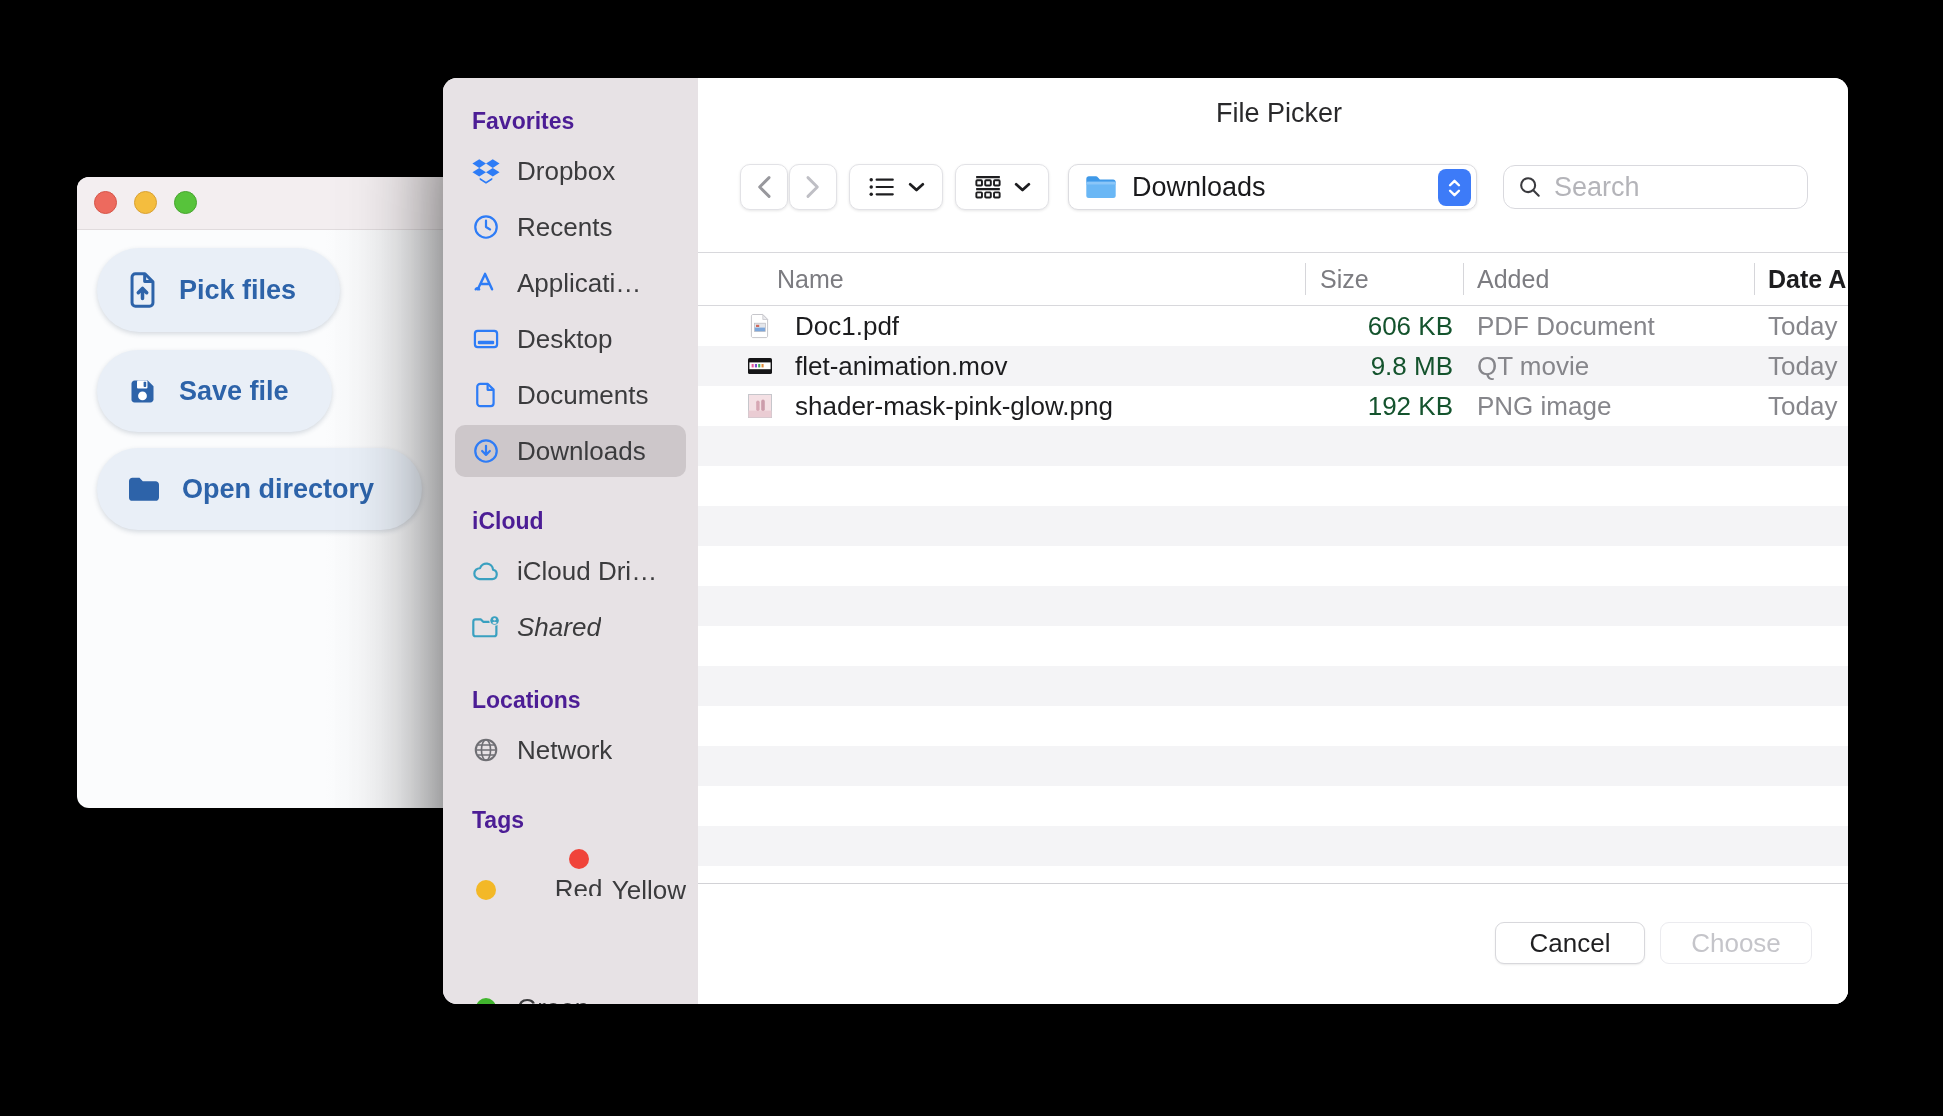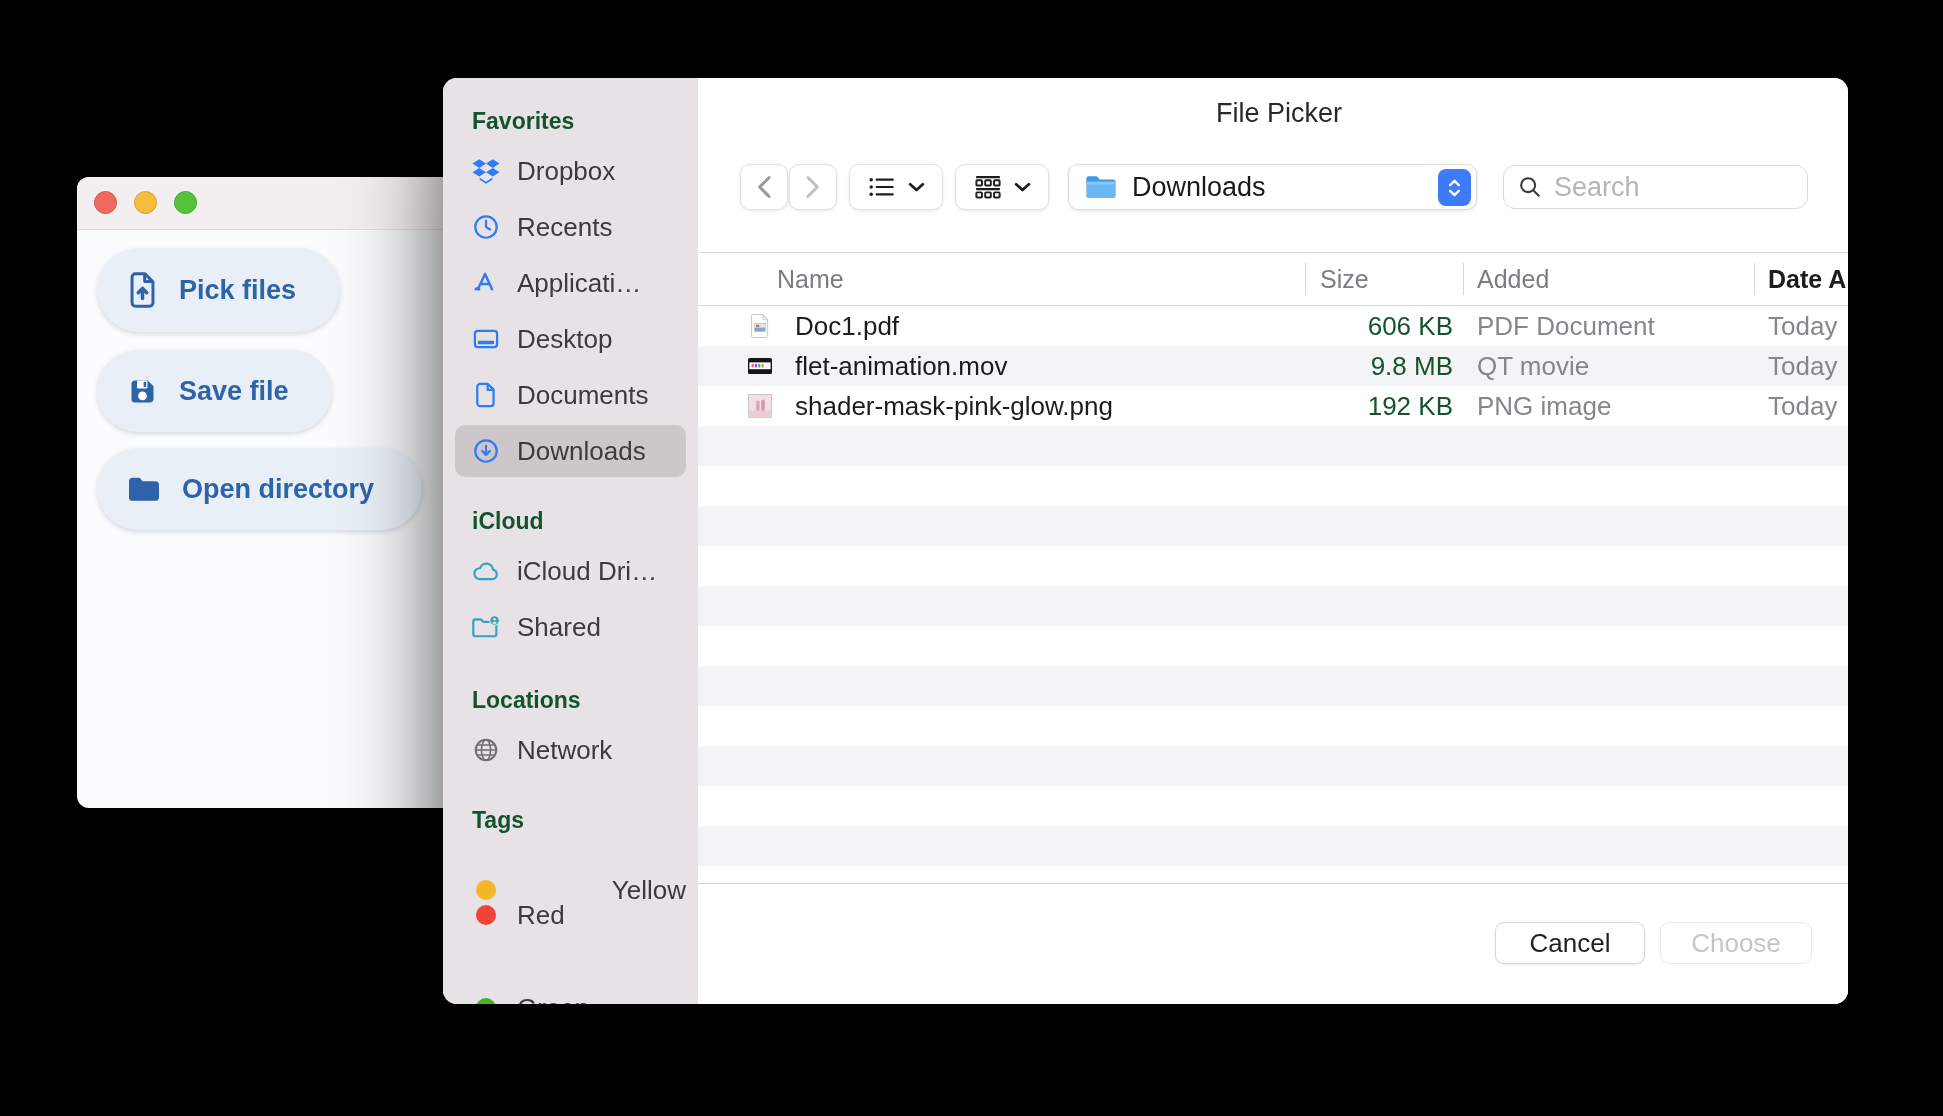--- a/index.html
+++ b/index.html
@@ -20,21 +20,21 @@
   .app-btn .lbl { font-size:27px; font-weight:700; color:#2d63a9; }
   .app-btn svg { display:block; }
 
   
   .dialog { position:absolute; left:443px; top:78px; width:1405px; height:926px;
     background:#fff; border-radius:14px; overflow:hidden;
     box-shadow:0 35px 90px rgba(0,0,0,.65); }
 
   
   .sidebar { position:absolute; left:0; top:0; width:255px; height:926px; background:#e7e2e5; }
-  .sb-header { position:absolute; left:29px; font-size:23px; font-weight:700; color:#14532d; }
+  .sb-header { position:absolute; left:29px; font-size:23px; font-weight:700; color:#4c1d95; }
   .sb-item { position:absolute; left:12px; width:231px; height:52px; border-radius:10px;
     display:flex; align-items:center; cursor:pointer; }
   .sb-item.selected { background:#cdc7ca; }
   .sb-item .ic { width:30px; height:30px; margin-left:16px; display:flex; align-items:center; justify-content:center; flex:0 0 30px; }
   .sb-item .tx { margin-left:16px; font-size:26px; color:#3b3b3d; white-space:nowrap; overflow:hidden; }
   .tag-dot { width:20px; height:20px; border-radius:50%; }
 
   
   .content { position:absolute; left:255px; top:0; width:1150px; height:926px; background:#fff; }
   .dlg-title { position:absolute; left:12px; right:0; top:20px; text-align:center;
@@ -191,21 +191,21 @@
         </div>
         <div class="sb-header" style="top: 430px;">iCloud</div>
         <div class="sb-item" style="top: 467px;">
           <span class="ic">
             <svg width="30" height="24" viewBox="0 0 26 20">
               <path d="M7.4 17h11a4.1 4.1 0 0 0 .7-8.1A5.8 5.8 0 0 0 7.8 7.6 4.7 4.7 0 0 0 7.4 17z" fill="none" stroke="#3aa0c0" stroke-width="1.9" stroke-linejoin="round"></path>
             </svg>
           </span>
           <span class="tx">iCloud Dri…</span>
         </div>
-        <div class="sb-item" style="top: 523px;">
+        <div class="sb-item" style="top: 523px; font-style: italic;">
           <span class="ic">
             <svg width="30" height="26" viewBox="0 0 26 22">
               <path d="M2 6.4c0-1.1.9-2 2-2h4.6l2 2.1H20c1.1 0 2 .9 2 2V17c0 1.1-.9 2-2 2H4c-1.1 0-2-.9-2-2z" fill="none" stroke="#3aa0c0" stroke-width="1.9" stroke-linejoin="round"></path>
               <circle cx="20.4" cy="5.4" r="4.6" fill="#e7e2e5"></circle>
               <circle cx="20.4" cy="5.4" r="3.7" fill="#3aa0c0"></circle>
               <circle cx="20.4" cy="4.3" r="1.1" fill="#e7e2e5"></circle>
               <path d="M18.3 7.6a2.6 2.6 0 0 1 4.2 0 3.7 3.7 0 0 1-4.2 0z" fill="#e7e2e5"></path>
             </svg>
           </span>
           <span class="tx">Shared</span>
@@ -215,21 +215,21 @@
           <span class="ic">
             <svg width="28" height="28" viewBox="0 0 24 24">
               <circle cx="12" cy="12" r="8.8" fill="none" stroke="#6f6f74" stroke-width="1.7"></circle>
               <ellipse cx="12" cy="12" rx="3.9" ry="8.8" fill="none" stroke="#6f6f74" stroke-width="1.4"></ellipse>
               <path d="M3.4 12h17.2M4.6 7.7h14.8M4.6 16.3h14.8" stroke="#6f6f74" stroke-width="1.4" fill="none"></path>
             </svg>
           </span>
           <span class="tx">Network</span>
         </div>
         <div class="sb-header" style="top: 729px;">Tags</div>
-        <div class="sb-item" style="top: 811px;">
+        <div class="sb-item" style="top: 766px; flex-direction: column;">
           <span class="ic">
             <span class="tag-dot" style="background: rgb(240, 68, 58);"></span>
           </span>
           <span class="tx">Red</span>
         </div>
         <div class="sb-item" style="top: 786px; justify-content: space-between;">
           <span class="ic">
             <span class="tag-dot" style="background: rgb(243, 184, 39);"></span>
           </span>
           <span class="tx">Yellow</span>

